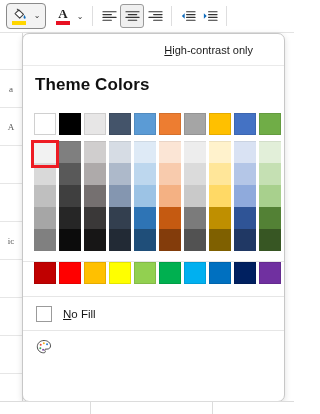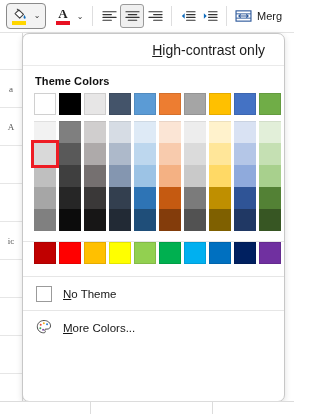--- a/index.html
+++ b/index.html
@@ -68,32 +68,32 @@
     box-shadow:0 2px 6px rgba(0,0,0,.13);
     box-sizing:border-box;
     overflow:hidden;
   }
 
   .hc-row{
     height:31px;display:flex;align-items:center;justify-content:flex-end;
     padding-right:11px;
     border-bottom:1px solid #eaeaea;
   }
-  .hc-label{font-size:14px;color:#1b1b1b;margin-right:8px;}
+  .hc-label{font-size:11px;color:#1b1b1b;margin-right:20px;}
   .hc-label u{text-decoration:underline;}
   .toggle{
     width:42px;height:17px;border:1px solid #9a9a9a;border-radius:9px;
     background:#ffffff;display:flex;align-items:center;position:relative;
   }
   .toggle .knob{width:11px;height:11px;border-radius:50%;background:#5d5d5d;margin-left:3px;}
   .toggle .tlabel{font-size:10px;color:#3b3b3b;margin-left:4px;}
 
   .sec-title{
-    font-size:11px;font-weight:bold;color:#111;
-    padding:9px 0 6px 12px;letter-spacing:.1px;
+    font-size:17px;font-weight:bold;color:#111;
+    padding:9px 0 18px 12px;letter-spacing:.1px;
   }
 
   .grid{padding:0 0 0 11px;}
   .row{display:flex;}
   .sw{
     width:22px;height:22px;margin-right:3px;box-sizing:border-box;
     border:1px solid rgba(0,0,0,.10);
   }
   .sw.white{border:1px solid #d0d0d0;}
   .row.tint .sw{height:22px;border:none;border-top:none;}
@@ -200,30 +200,20 @@
     <svg width="16" height="12" viewBox="0 0 17 12" aria-hidden="true">
       <g stroke="#333" stroke-width="1.2" stroke-linecap="round">
         <path d="M7 1.5h9M7 4.5h9M7 7.5h9M7 10.5h9"></path>
       </g>
       <path d="M2 3.2 L5 6 L2 8.8 Z" fill="#0f6cbd"></path>
     </svg>
   </div>
 
   <div class="rb-sep"></div>
 
-  <div class="rb-group">
-    <div class="merge-ico">
-      <svg width="17" height="14" viewBox="0 0 18 15" aria-hidden="true">
-        <rect x="1" y="2" width="16" height="11" fill="#ffffff" stroke="#2b579a" stroke-width="1.2"></rect>
-        <path d="M1 5.2h16M1 9.8h16" stroke="#2b579a" stroke-width="1"></path>
-        <path d="M4 7.5h10M5.6 6.0 L4.0 7.5 L5.6 9.0M12.4 6.0 L14 7.5 L12.4 9.0" stroke="#2b579a" stroke-width="1.2" fill="none" stroke-linecap="round" stroke-linejoin="round"></path>
-      </svg>
-    </div>
-    <span class="merge-label">Merg</span>
-  </div>
 </div>
 
 <div class="panel">
 
   <div class="hc-row">
     <span class="hc-label"><u>H</u><span>igh-contrast only</span></span>
   </div>
 
   <div class="sec-title">Theme Colors</div>
   <div class="grid">
@@ -317,37 +307,36 @@
         <div class="sw" title="#0070C0" style="background: rgb(0, 112, 192);"></div>
         <div class="sw" title="#002060" style="background: rgb(0, 32, 96);"></div>
         <div class="sw" title="#7030A0" style="background: rgb(112, 48, 160);"></div>
       </div>
   </div>
 
   <div class="divider" style="margin-top:12px"></div>
 
   <div class="menu-item">
     <div class="nofill-box"></div>
-    <span><u>N</u><span>o Theme</span></span>
+    <span><u>N</u><span>o Fill</span></span>
   </div>
 
   <div class="menu-sep"></div>
 
   <div class="menu-item">
     <span class="palette-ico">
       <svg width="17" height="17" viewBox="0 0 18 18" aria-hidden="true">
         <path d="M8.6 1.6 C4.4 1.6 1.4 4.4 1.4 8.2 c0 3.6 2.9 6.4 6.6 6.4 c1.2 0 1.9 -0.5 1.9 -1.2 c0 -0.4 -0.2 -0.6 -0.4 -0.9 c-0.2 -0.3 -0.3 -0.5 -0.3 -0.8 c0 -0.6 0.5 -1.0 1.2 -1.0 h1.3 c2.2 0 3.7 -1.4 3.7 -3.4 C15.4 4.0 12.5 1.6 8.6 1.6 z" fill="#ffffff" stroke="#4a4a4a" stroke-width="1.05"></path>
         <circle cx="5.0" cy="6.1" r="1.05" fill="#e8453c"></circle>
         <circle cx="8.3" cy="4.4" r="1.05" fill="#f2b01e"></circle>
         <circle cx="11.7" cy="5.6" r="1.05" fill="#2b7cd3"></circle>
         <circle cx="4.6" cy="9.7" r="1.05" fill="#3ba55d"></circle>
         <circle cx="7.5" cy="11.4" r="0.95" fill="#7030a0"></circle>
       </svg>
     </span>
-    <span><u>M</u><span>ore Colors...</span></span>
   </div>
 </div>
 
 <div class="annot" id="annot-box" style="left: 31px; top: 140px; width: 28px; height: 28px; border-color: rgb(238, 28, 36);"></div>
 
 <div class="host-bottom">
   <i style="left:90px"></i>
     <i style="left:212px"></i>
 </div>
 

